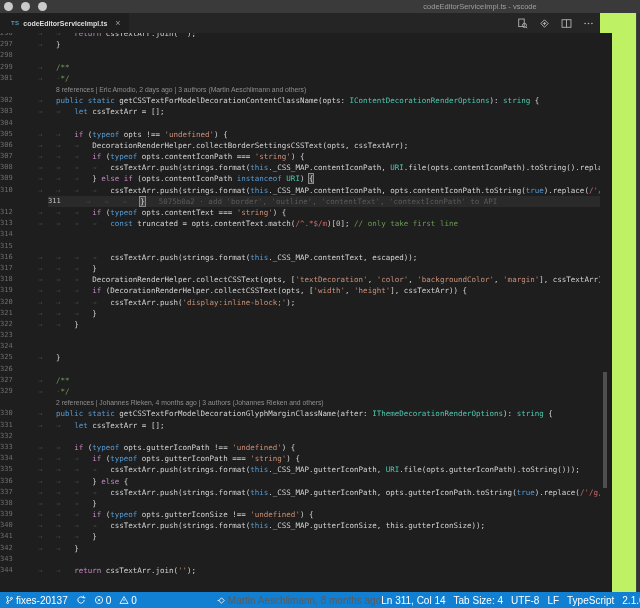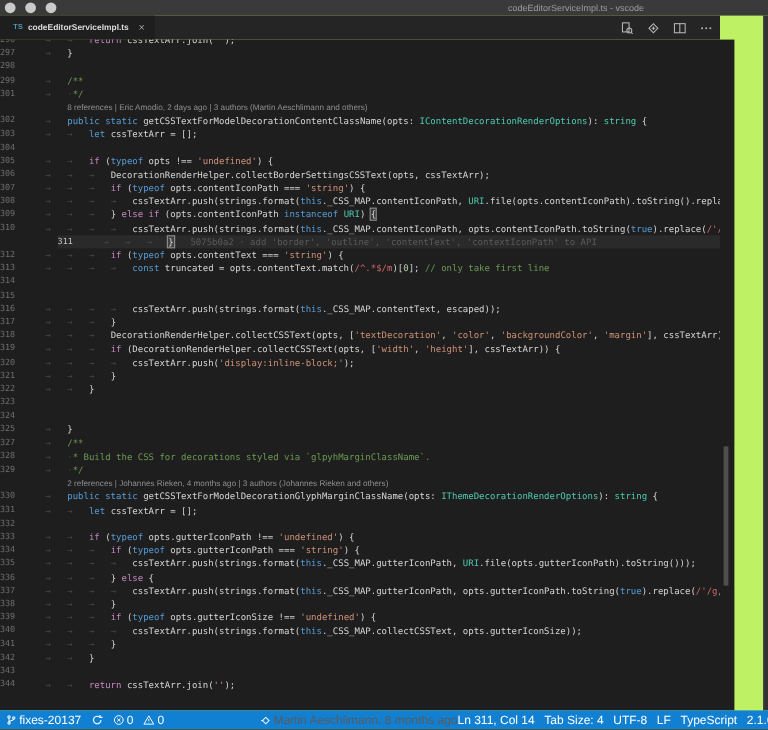--- a/index.html
+++ b/index.html
@@ -231,38 +231,38 @@
           <span class="codetext"></span>
         </div>
         <div class="row">
           <span class="ln">324</span>
         </div>
         <div class="row">
           <span class="ln">325</span>
           <span class="codetext"><span class="ws">→   </span><span class="tk-f">}</span></span>
         </div>
         <div class="row">
+          <span class="ln">326</span>
+          <span class="codetext"></span>
+        </div>
+        <div class="row">
           <span class="ln">327</span>
           <span class="codetext"><span class="ws">→   </span><span class="tk-m">/**</span></span>
         </div>
         <div class="row">
-          <span class="ln">328</span>
-          <span class="codetext"><span class="ws">→   </span><span class="tk-w">·</span><span class="tk-m">* Build the CSS for decorations styled via `glpyhMarginClassName`.</span></span>
-        </div>
-        <div class="row">
           <span class="ln">329</span>
           <span class="codetext"><span class="ws">→   </span><span class="tk-w">·</span><span class="tk-m">*/</span></span>
         </div>
         <div class="row">
           <span class="ln"></span>
           <span class="codetext"><span class="lens">2 references | Johannes Rieken, 4 months ago | 3 authors (Johannes Rieken and others)</span></span>
         </div>
         <div class="row">
           <span class="ln">330</span>
-          <span class="codetext"><span class="ws">→   </span><span class="tk-k">public static </span><span class="tk-f">getCSSTextForModelDecorationGlyphMarginClassName(opts: </span><span class="tk-t">IThemeDecorationRenderOptions</span><span class="tk-f">): </span><span class="tk-t">string</span><span class="tk-f"> {</span></span>
+          <span class="codetext"><span class="ws">→   </span><span class="tk-k">public static </span><span class="tk-f">getCSSTextForModelDecorationGlyphMarginClassName(after: </span><span class="tk-t">IThemeDecorationRenderOptions</span><span class="tk-f">): </span><span class="tk-t">string</span><span class="tk-f"> {</span></span>
         </div>
         <div class="row">
           <span class="ln">331</span>
           <span class="codetext"><span class="ws">→   </span><span class="ws">→   </span><span class="tk-k">let </span><span class="tk-f">cssTextArr = [];</span></span>
         </div>
         <div class="row">
           <span class="ln">332</span>
           <span class="codetext"></span>
         </div>
         <div class="row">
@@ -288,21 +288,21 @@
         <div class="row">
           <span class="ln">338</span>
           <span class="codetext"><span class="ws">→   </span><span class="ws">→   </span><span class="ws">→   </span><span class="tk-f">}</span></span>
         </div>
         <div class="row">
           <span class="ln">339</span>
           <span class="codetext"><span class="ws">→   </span><span class="ws">→   </span><span class="ws">→   </span><span class="tk-c">if </span><span class="tk-f">(</span><span class="tk-k">typeof</span><span class="tk-f"> opts.gutterIconSize !== </span><span class="tk-s">'undefined'</span><span class="tk-f">) {</span></span>
         </div>
         <div class="row">
           <span class="ln">340</span>
-          <span class="codetext"><span class="ws">→   </span><span class="ws">→   </span><span class="ws">→   </span><span class="ws">→   </span><span class="tk-f">cssTextArr.push(strings.format(</span><span class="tk-k">this</span><span class="tk-f">._CSS_MAP.collectCSSText, opts.gutterIconSize));</span></span>
+          <span class="codetext"><span class="ws">→   </span><span class="ws">→   </span><span class="ws">→   </span><span class="ws">→   </span><span class="tk-f">cssTextArr.push(strings.format(</span><span class="tk-k">this</span><span class="tk-f">._CSS_MAP.gutterIconSize, this.gutterIconSize));</span></span>
         </div>
         <div class="row">
           <span class="ln">341</span>
           <span class="codetext"><span class="ws">→   </span><span class="ws">→   </span><span class="ws">→   </span><span class="tk-f">}</span></span>
         </div>
         <div class="row">
           <span class="ln">342</span>
           <span class="codetext"><span class="ws">→   </span><span class="ws">→   </span><span class="tk-f">}</span></span>
         </div>
         <div class="row">

